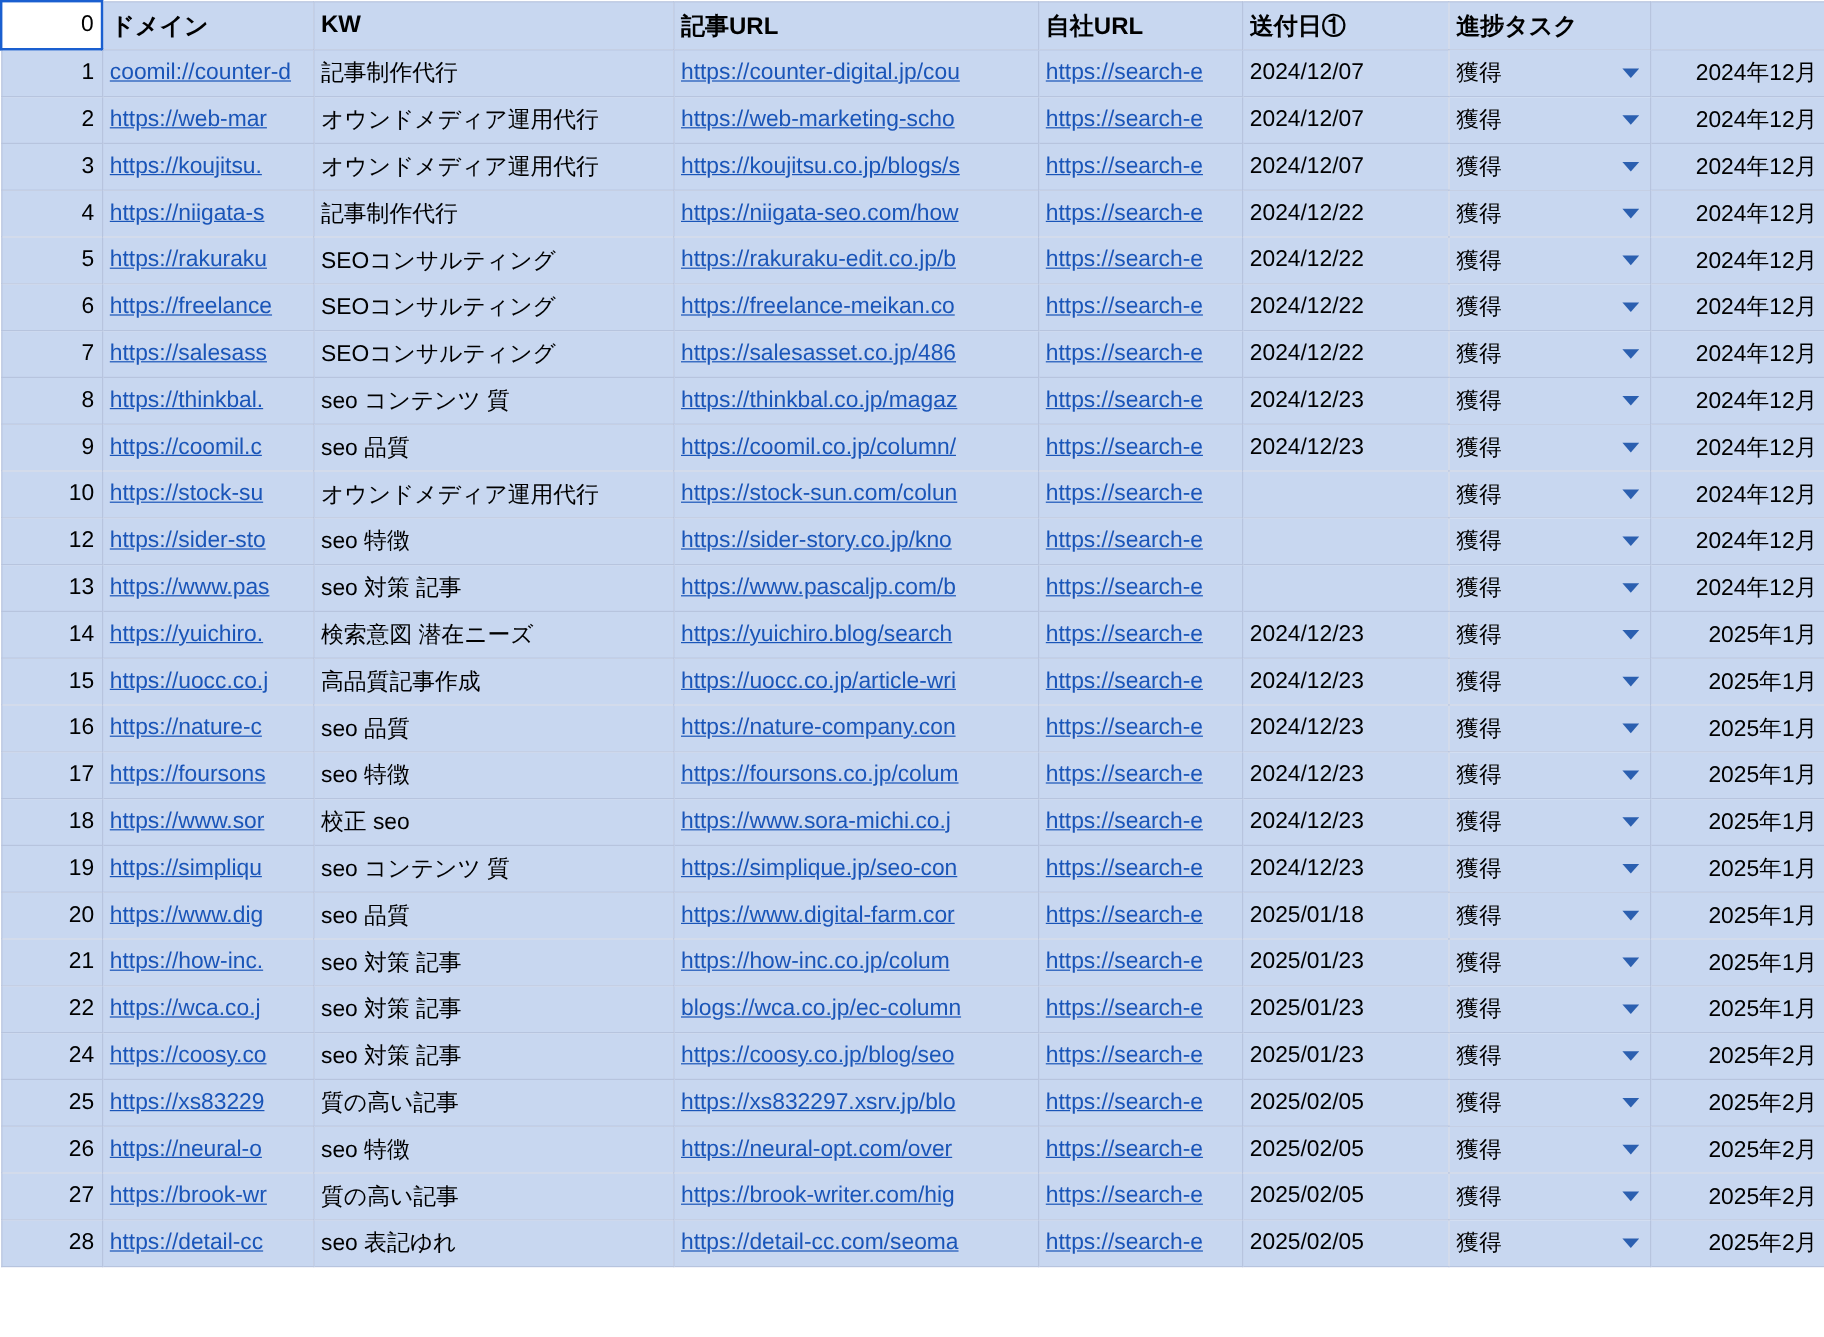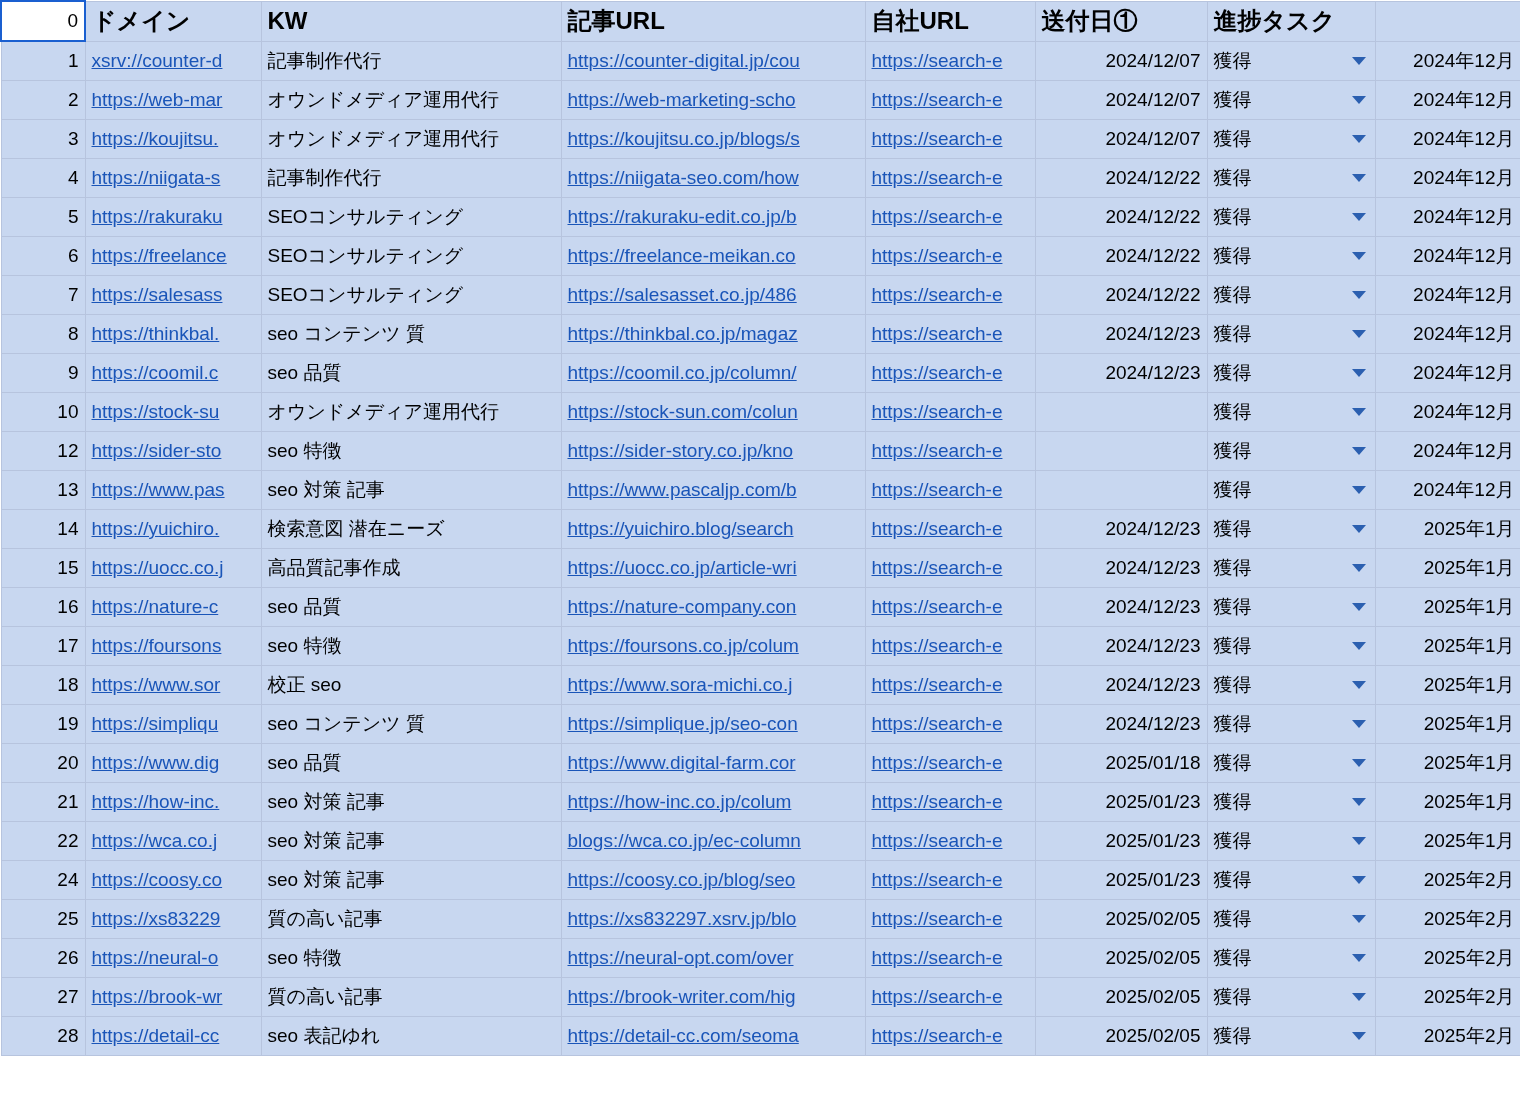--- a/index.html
+++ b/index.html
@@ -39,21 +39,21 @@
   col.c-art   { width: 304px; }
   col.c-own   { width: 170px; }
   col.c-date  { width: 172px; }
   col.c-task  { width: 168px; }
   col.c-month { width: 146px; }
 
   
   tr.header td {
     background: #c8d7f0;
     font-weight: bold;
-    font-size: 24px;
+    font-size: 20px;
     color: #000;
   }
   tr.header td.idxcell {
     background: #ffffff;
     text-align: right;
     font-weight: normal;
     font-size: 19px;
     border: 2px solid #1a5fd0;
   }
   td.idx {
@@ -63,21 +63,20 @@
   td.link a {
     color: #1a55b8;
     text-decoration: underline;
     font-size: 19px;
   }
   td.link {
     overflow: hidden;
     text-overflow: clip;
   }
   td.date {
-    text-align: right;
     padding-right: 10px;
   }
   td.month {
     text-align: right;
     padding-right: 10px;
   }
   td.task {
     position: relative;
     padding-left: 8px;
   }
@@ -115,21 +114,21 @@
         <td>ドメイン</td>
         <td>KW</td>
         <td>記事URL</td>
         <td>自社URL</td>
         <td>送付日①</td>
         <td>進捗タスク</td>
         <td></td>
       </tr>
     <tr>
           <td class="idx">1</td>
-          <td class="link"><a href="#">xsrv://counter-d</a></td>
+          <td class="link"><a href="#">coomil://counter-d</a></td>
           <td class="nowrapcell">記事制作代行</td>
           <td class="link"><a href="#">https://counter-digital.jp/cou</a></td>
           <td class="link"><a href="#">https://search-e</a></td>
           <td class="date">2024/12/07</td>
           <td class="task"><span>獲得</span><span class="caret"></span></td>
           <td class="month">2024年12月</td>
         </tr>
         <tr>
           <td class="idx">2</td>
           <td class="link"><a href="#">https://web-mar</a></td>

